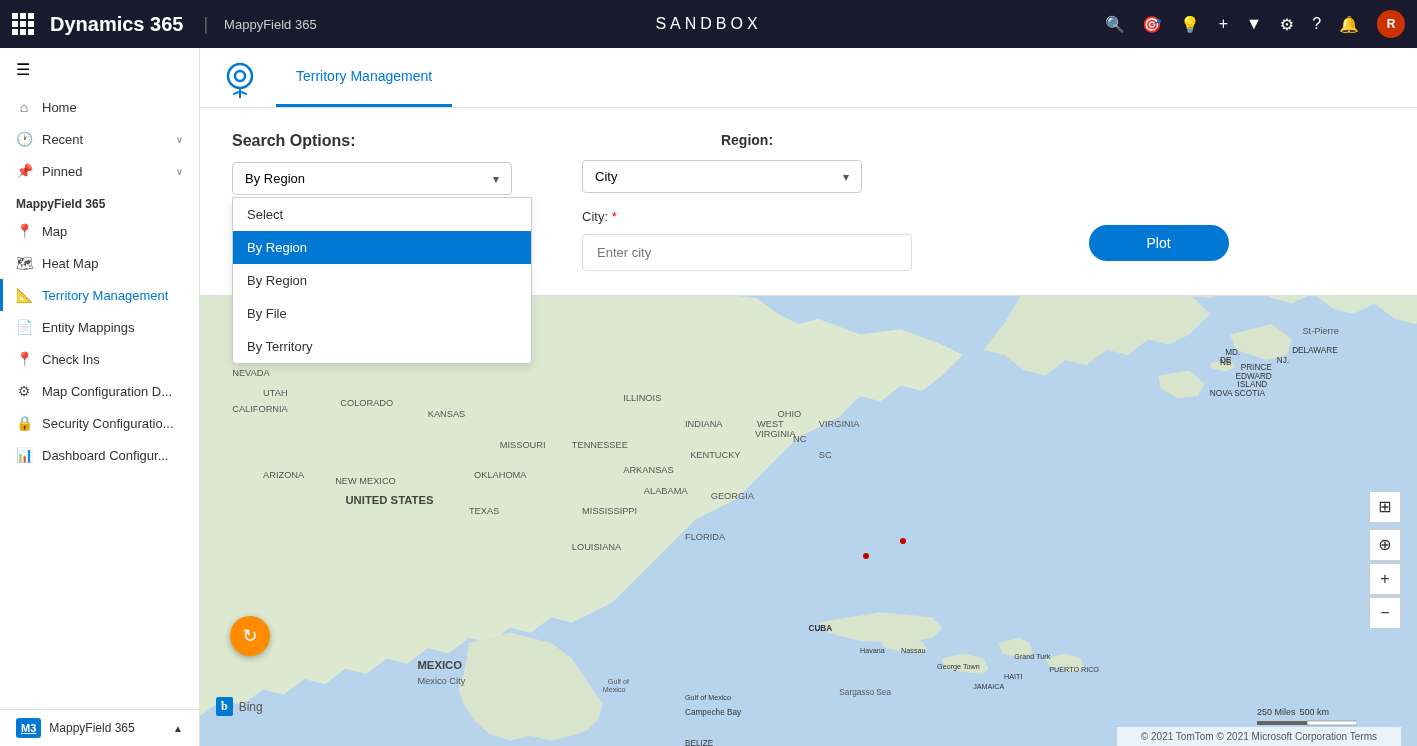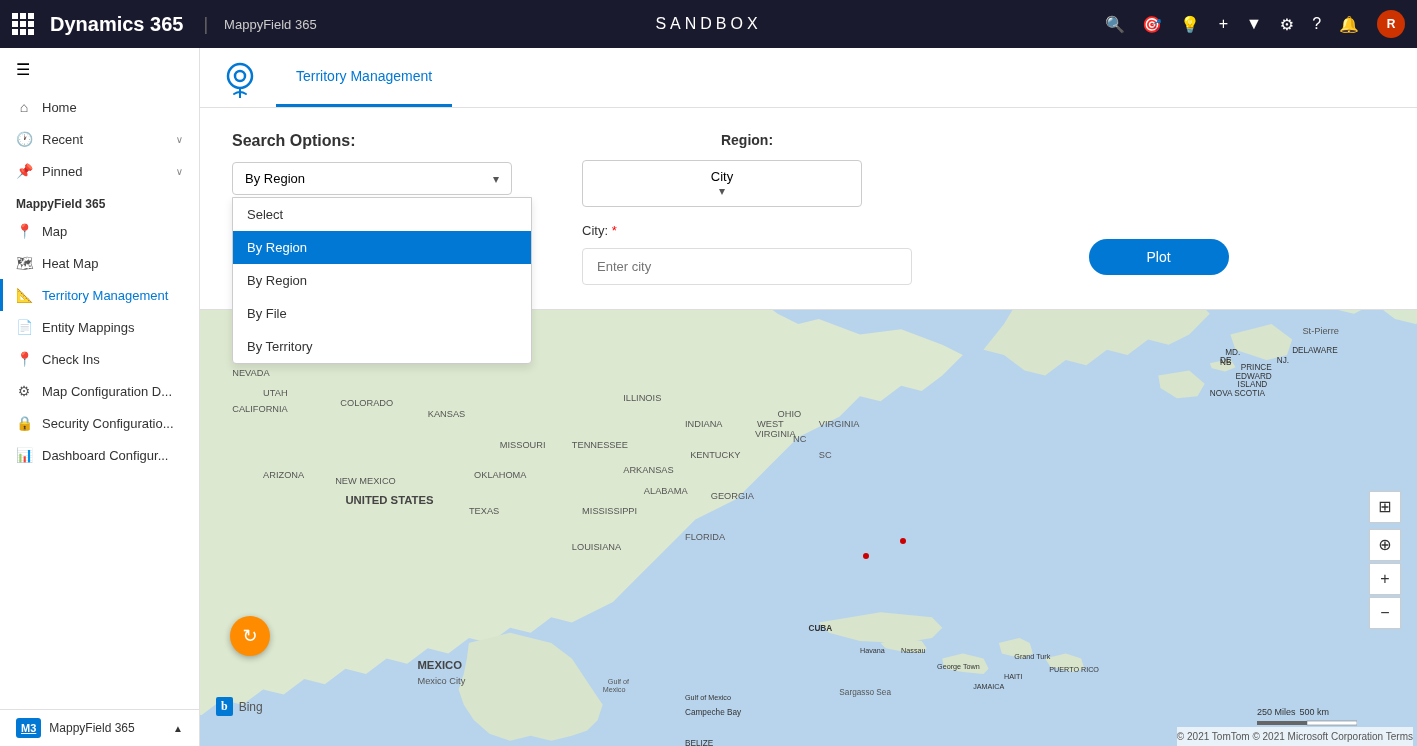--- a/index.html
+++ b/index.html
@@ -120,21 +120,21 @@
     
     .city-input {
       width: 100%; padding: 10px 14px; border: 1px solid #ddd; border-radius: 4px;
       font-size: 13px; color: #aaa; background: white; margin-top: 4px;
     }
 
     
     .region-dropdown {
       width: 280px; padding: 8px 12px; border: 1px solid #ccc; border-radius: 4px;
       font-size: 13px; background: white; cursor: pointer;
-      display: flex; align-items: center; justify-content: space-between; flex-direction: column;
+      display: flex; align-items: center; justify-content: space-between;
     }
     .plot-btn {
       background: #0078d4; color: white; border: none; border-radius: 20px;
       padding: 10px 50px; font-size: 14px; font-weight: 500; cursor: pointer;
       min-width: 140px;
     }
 
     
     .bing-watermark {
       position: absolute; bottom: 30px; left: 16px;
@@ -162,22 +162,22 @@
     }
 
     
     .scale-bar {
       position: absolute; bottom: 18px; right: 60px;
       font-size: 10px; color: #333;
     }
 
     
     .copyright {
-      position: absolute; bottom: 0; right: 4px;
-      font-size: 10px; color: #555; padding: 4px 0;
+      position: absolute; bottom: 0; right: 16px;
+      font-size: 10px; color: #555; padding: 4px 24px;
       background: rgba(255,255,255,0.7);
     }
 
     
     .map-svg { position: absolute; top: 0; left: 0; width: 100%; height: 100%; }
 
     
     .search-panel-inner { display: flex; width: 100%; gap: 0; }
     .search-col-left { flex: 0 0 350px; padding-right: 20px; }
     .search-col-right { flex: 0 0 350px; padding-right: 20px; }

